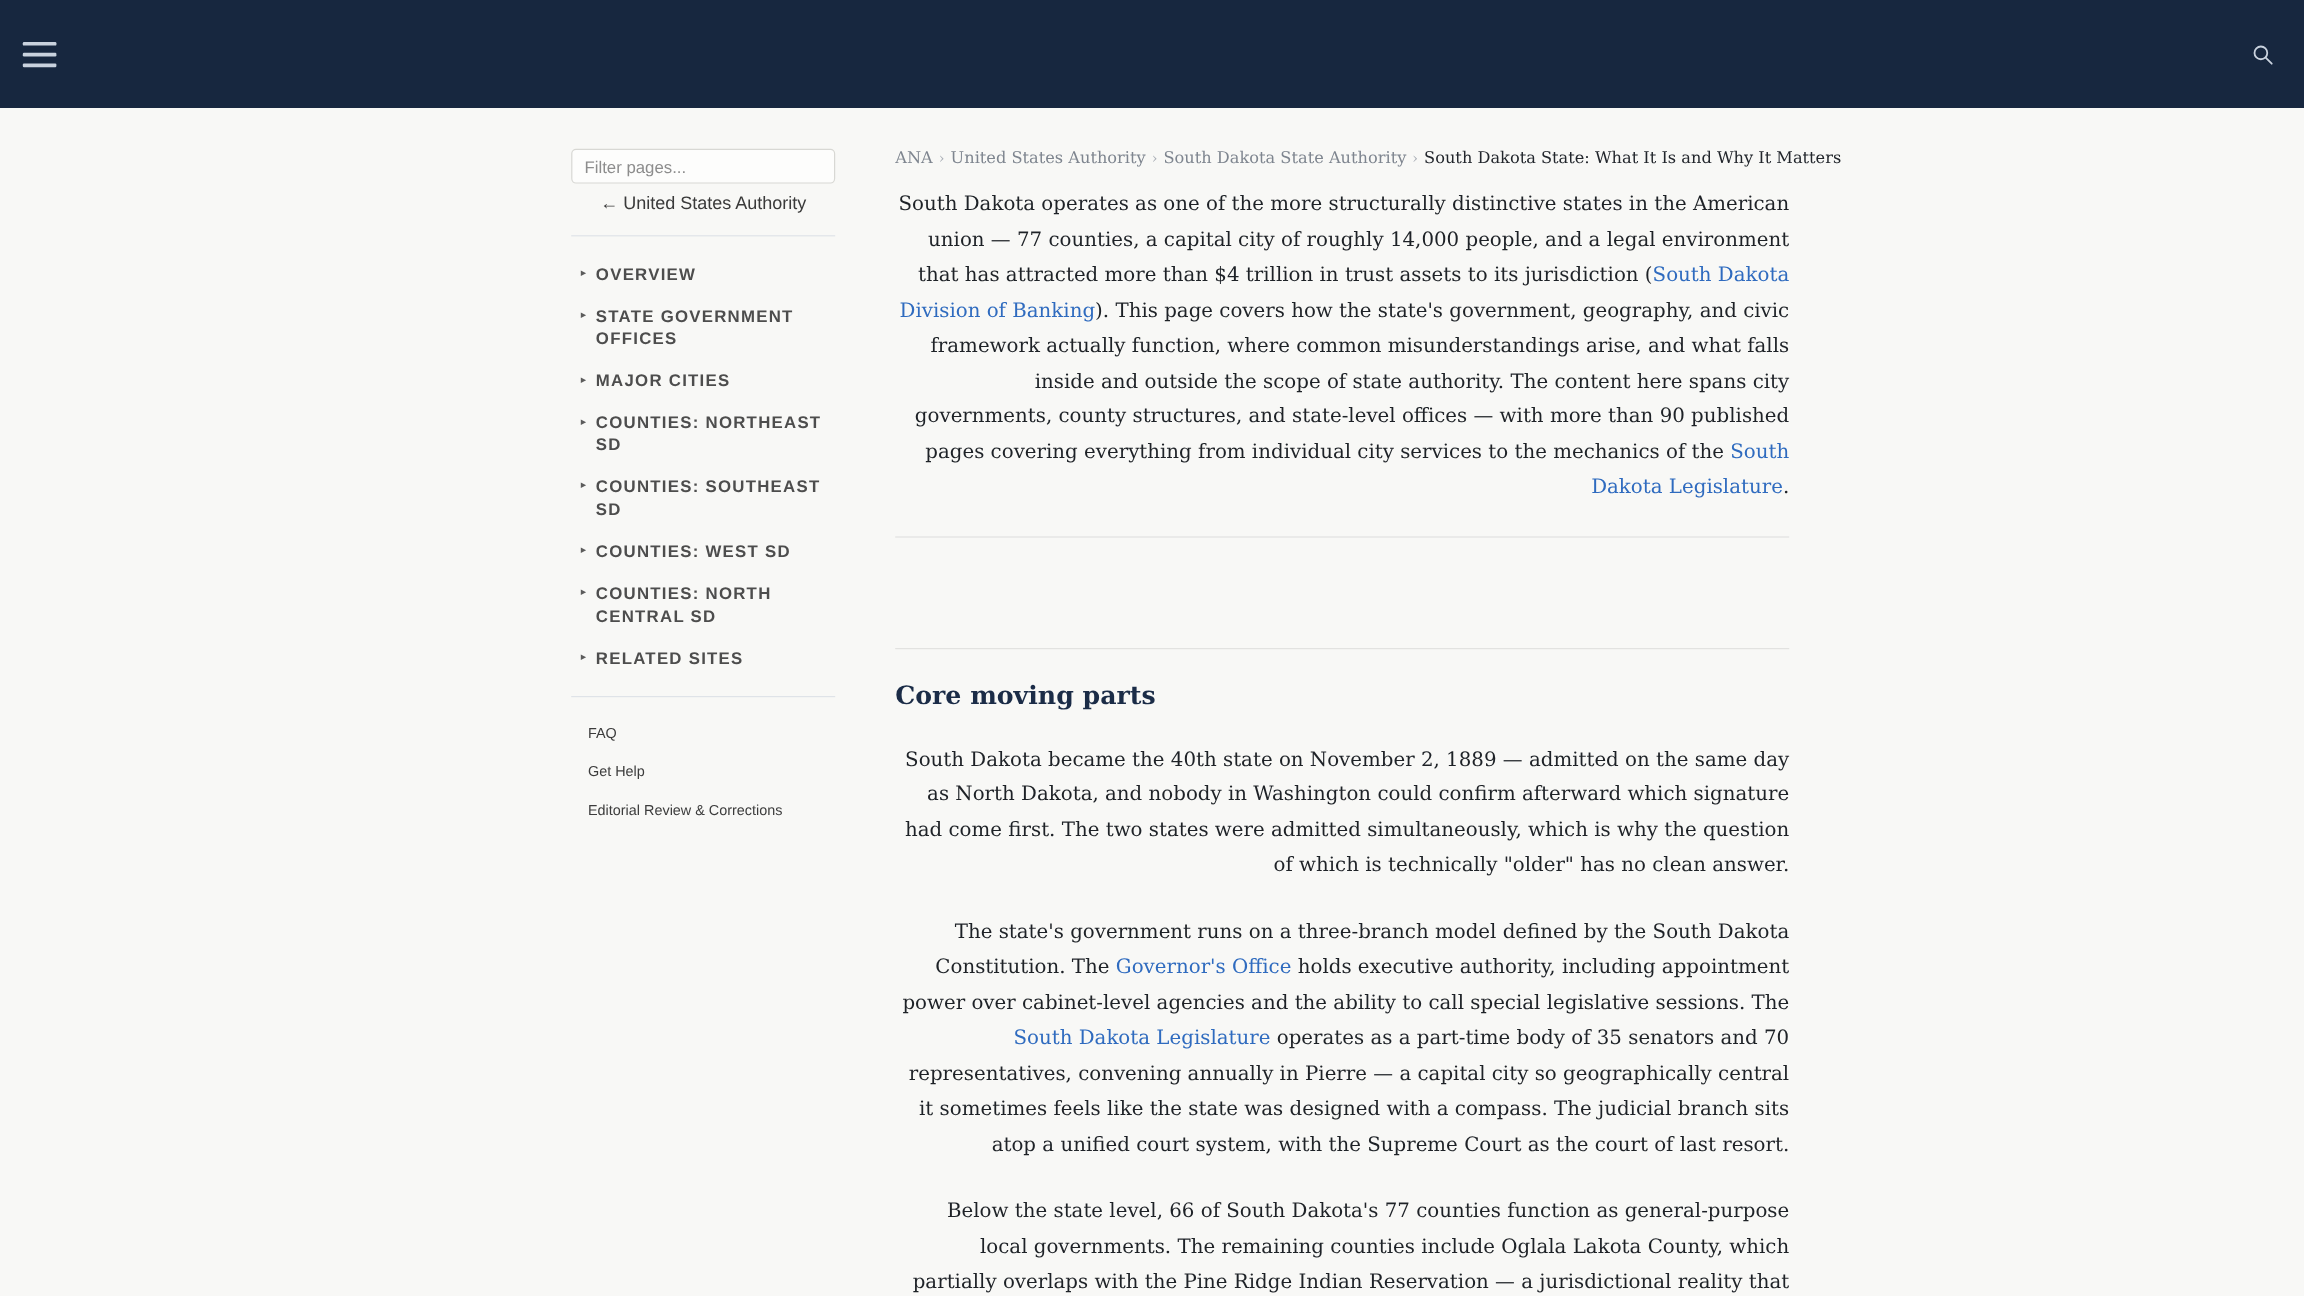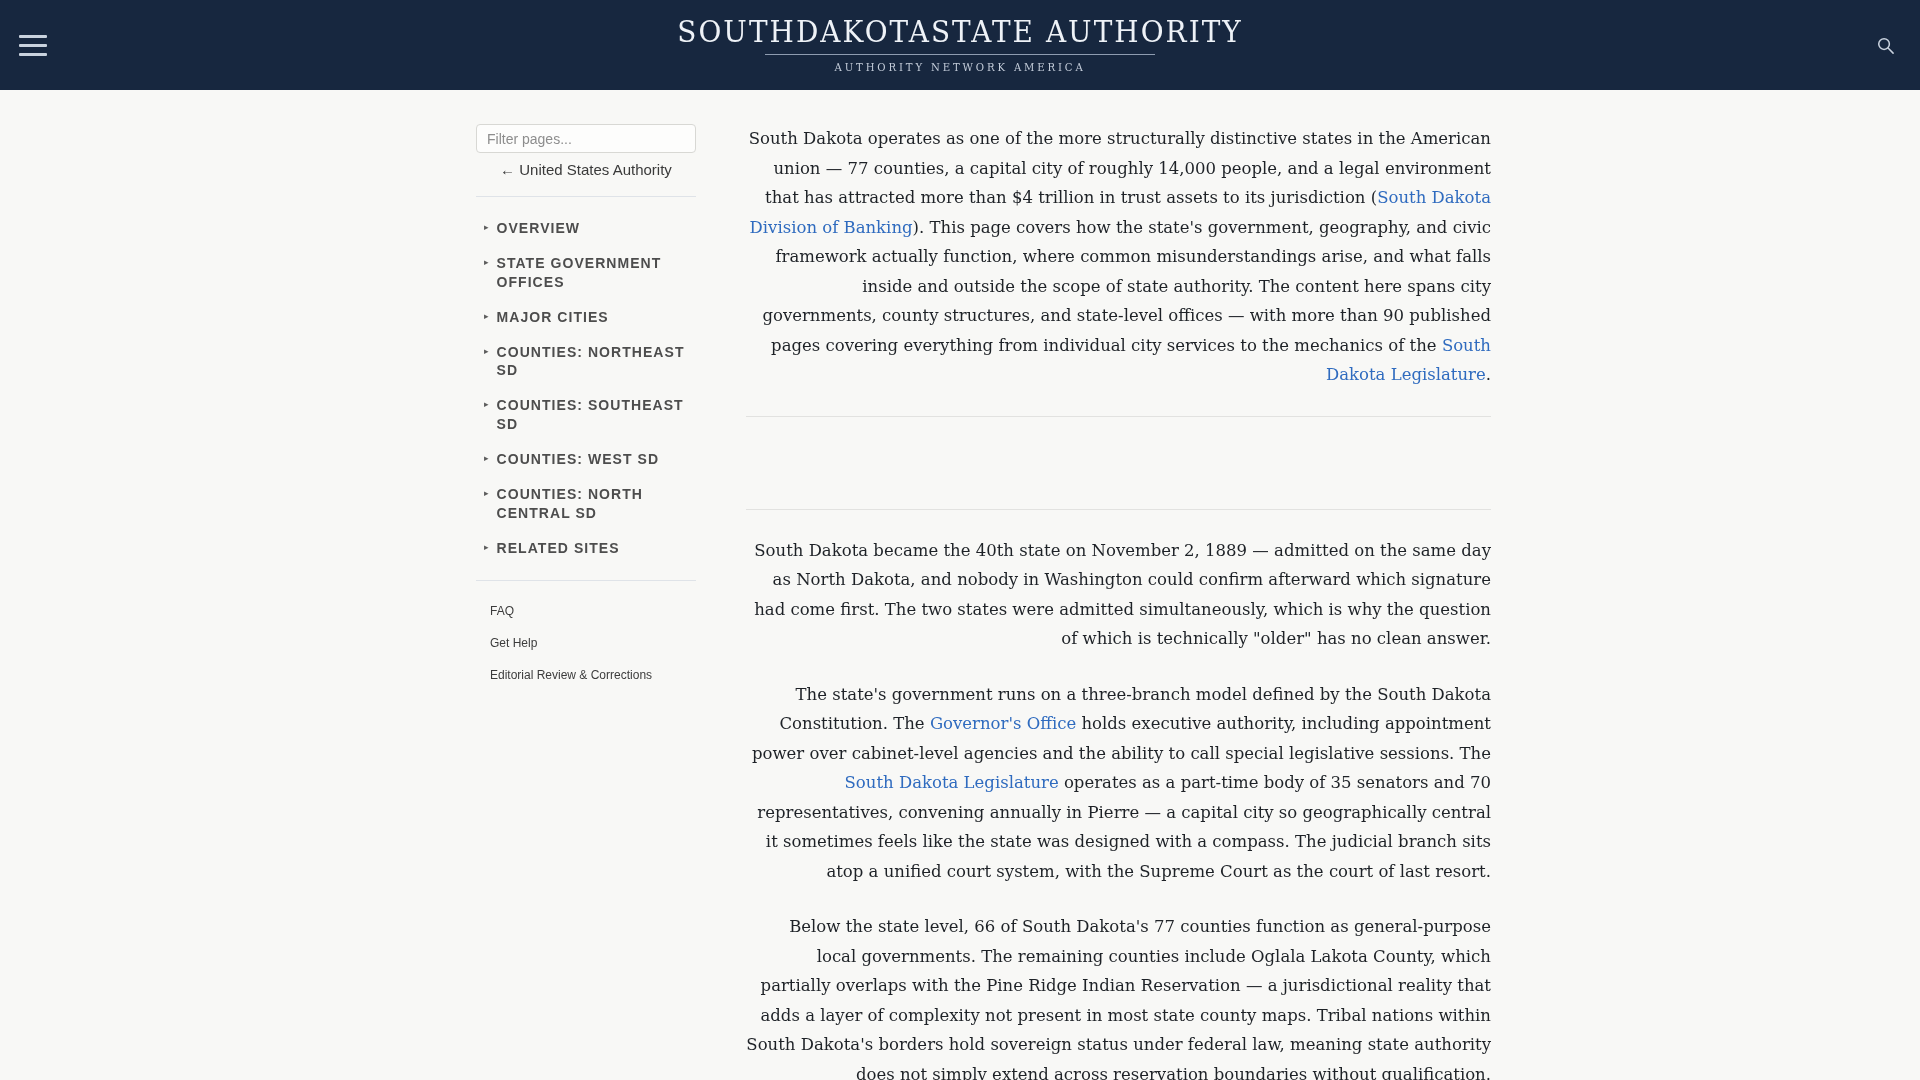--- a/index.html
+++ b/index.html
@@ -186,25 +186,20 @@
 <body>
 
 <header class="site-header">
 
   <div class="hamburger">
     <span></span>
     <span></span>
     <span></span>
   </div>
 
-  <div class="brand">
-    <div class="brand-title">SOUTHDAKOTASTATE AUTHORITY</div>
-    <div class="brand-rule"></div>
-    <div class="brand-sub">AUTHORITY NETWORK AMERICA</div>
-  </div>
 
   <div class="search-icon-btn">
     <svg width="19" height="19" viewBox="0 0 20 20" fill="none">
       <circle cx="8.5" cy="8.5" r="5.6" stroke="#c9d2de" stroke-width="1.6"></circle>
       <line x1="12.7" y1="12.7" x2="18" y2="18" stroke="#c9d2de" stroke-width="1.6" stroke-linecap="round"></line>
     </svg>
   </div>
 
 </header>
 
@@ -256,27 +251,31 @@
     <div class="side-divider-bottom"></div>
 
     <a class="footer-link">FAQ</a>
     <a class="footer-link">Get Help</a>
     <a class="footer-link">Editorial Review &amp; Corrections</a>
 
   </aside>
 
   <main class="content">
 
+    <div class="breadcrumb">
+      <a>ANA</a><span class="sep">›</span><a>United States Authority</a><span class="sep">›</span><a>South Dakota State Authority</a><span class="sep">›</span><span class="current">South Dakota State: What It Is and Why It Matters</span>
+    </div>
 
     <p><span>South Dakota operates as one of the more structurally distinctive states in the American union — 77 counties, a capital city of roughly 14,000 people, and a legal environment that has attracted more than $4 trillion in trust assets to its jurisdiction (</span><a class="inline">South Dakota Division of Banking</a><span>). This page covers how the state's government, geography, and civic framework actually function, where common misunderstandings arise, and what falls inside and outside the scope of state authority. The content here spans city governments, county structures, and state-level offices — with more than 90 published pages covering everything from individual city services to the mechanics of the </span><a class="inline">South Dakota Legislature</a><span>.</span></p>
 
     <div class="hr"></div>
     <div class="hr-band"></div>
     <div class="hr"></div>
 
+    <h2 class="section-heading">Core moving parts</h2>
 
     <p>South Dakota became the 40th state on November 2, 1889 — admitted on the same day as North Dakota, and nobody in Washington could confirm afterward which signature had come first. The two states were admitted simultaneously, which is why the question of which is technically "older" has no clean answer.</p>
 
     <p><span>The state's government runs on a three-branch model defined by the South Dakota Constitution. The </span><a class="inline">Governor's Office</a><span> holds executive authority, including appointment power over cabinet-level agencies and the ability to call special legislative sessions. The </span><a class="inline">South Dakota Legislature</a><span> operates as a part-time body of 35 senators and 70 representatives, convening annually in Pierre — a capital city so geographically central it sometimes feels like the state was designed with a compass. The judicial branch sits atop a unified court system, with the Supreme Court as the court of last resort.</span></p>
 
     <p>Below the state level, 66 of South Dakota's 77 counties function as general-purpose local governments. The remaining counties include Oglala Lakota County, which partially overlaps with the Pine Ridge Indian Reservation — a jurisdictional reality that adds a layer of complexity not present in most state county maps. Tribal nations within South Dakota's borders hold sovereign status under federal law, meaning state authority does not simply extend across reservation boundaries without qualification.</p>
 
   </main>
 
 </div>

